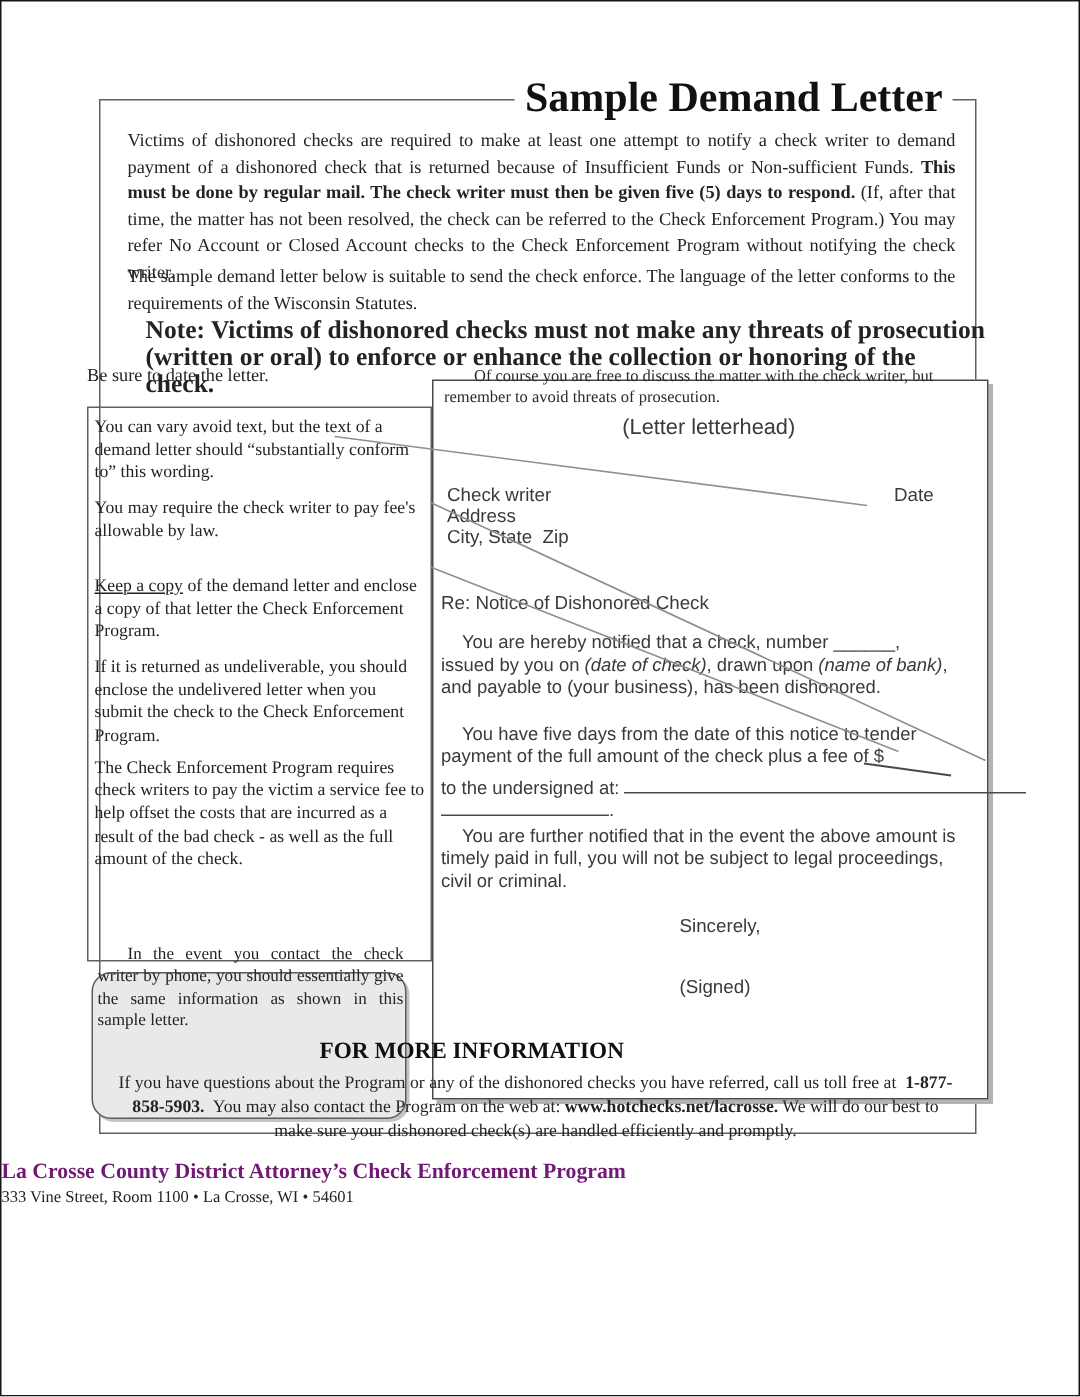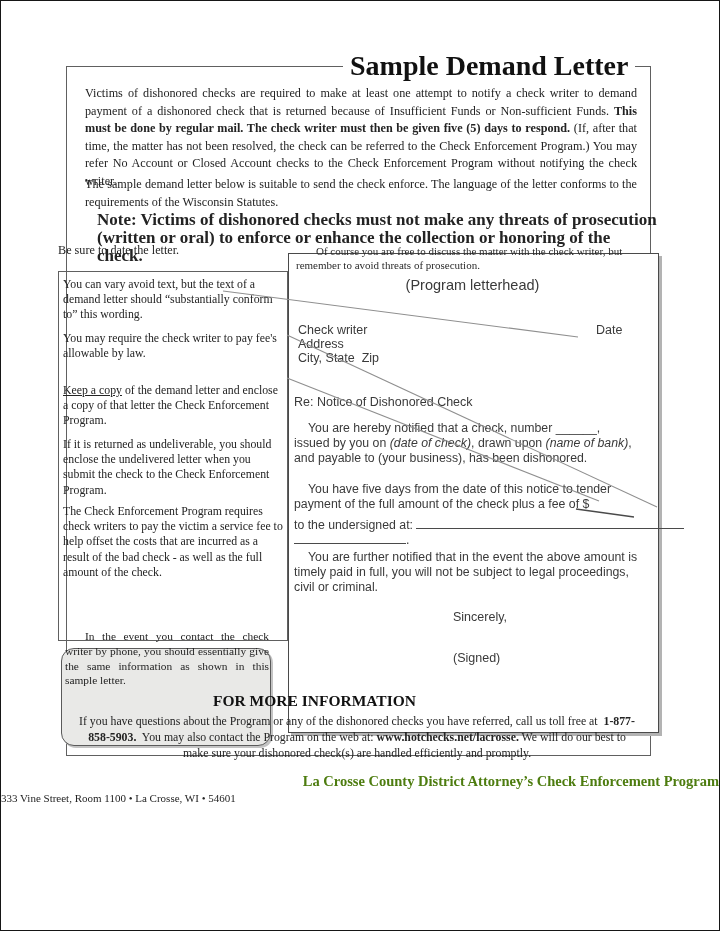--- a/index.html
+++ b/index.html
@@ -39,21 +39,21 @@
   .letter-p{left:293px;width:345px;font-size:12.3px;line-height:15px;text-indent:14px;}
   .lp1{top:420px;} .lp2{top:481px;} .lp3{top:549px;}
   .undersigned{left:293px;top:515px;font-size:12.3px;text-indent:0;}
   .undersigned2{left:293px;top:530px;font-size:12.3px;text-indent:0;}
   .blank{display:inline-block;border-bottom:1.2px solid #4a4a4a;height:12px;vertical-align:baseline;}
   .blank-long{width:268px;} .blank-short{width:112px;}
   .closing{left:452px;top:609px;font-size:12.5px;}
   .signed{left:452px;top:650px;font-size:12.5px;}
   .info-heading{left:65px;top:691px;width:497px;text-align:center;font-weight:bold;font-size:15.5px;color:#111;}
   .info-body{left:78px;top:712px;width:556px;font-size:11.8px;line-height:16.2px;text-align:center;}
-  .footer-org{left:0;top:772px;width:718px;text-align:right;font-weight:bold;font-size:14.5px;color:#4d7c0f;}
+  .footer-org{left:0;top:772px;width:718px;text-align:left;font-weight:bold;font-size:14.5px;color:#701a75;}
   .footer-addr{left:0;top:791px;width:718px;font-size:11px;}
   .lines-overlay{left:0;top:0;width:718px;height:929px;z-index:30;pointer-events:none;}
 </style>
 </head>
 <body>
 
 <div class="page">
 
   <div class="abs outer-box"></div>
   <div class="abs sidebar-box"></div>
@@ -68,21 +68,21 @@
 
   <div class="abs date-note txt">Be sure to date the letter.</div>
   <div class="abs side-note sn1 txt"><span>You can vary avoid text, but the text of a demand letter should “substantially conform to” this wording.</span></div>
   <div class="abs side-note sn2 txt"><span>You may require the check writer to pay fee's allowable by law.</span></div>
   <div class="abs side-note sn3 txt"><span style="text-decoration: underline;">Keep a copy</span><span> of the demand letter and enclose a copy of that letter the Check Enforcement Program.</span></div>
   <div class="abs side-note sn4 txt"><span>If it is returned as undeliverable, you should enclose the undelivered letter when you submit the check to the Check Enforcement Program.</span></div>
   <div class="abs side-note sn5 txt"><span>The Check Enforcement Program requires check writers to pay the victim a service fee to help offset the costs that are incurred as a result of the bad check - as well as the full amount of the check.</span></div>
   <div class="abs phone-note txt">In the event you contact the check writer by phone, you should essentially give the same information as shown in this sample letter.</div>
 
   <div class="abs discuss-note txt">Of course you are free to discuss the matter with the check writer, but remember to avoid threats of prosecution.</div>
-  <div class="abs letterhead sans txt">(Program letterhead)</div>
+  <div class="abs letterhead sans txt">(Letter letterhead)</div>
   <div class="abs recipient sans txt">
     <div>Check writer</div>
     <div>Address</div>
     <div>City, State&nbsp; Zip</div>
   </div>
   <div class="abs date-label sans txt">Date</div>
   <div class="abs re-line sans txt">Re: Notice of Dishonored Check</div>
   <div class="abs letter-p lp1 sans txt"><span>You are hereby notified that a check, number ______, issued by you on </span><span style="font-style: italic;">(date of check)</span><span>, drawn upon </span><span style="font-style: italic;">(name of bank)</span><span>, and payable to </span><span style="">(your business)</span><span>, has been dishonored.</span></div>
   <div class="abs letter-p lp2 sans txt">You have five days from the date of this notice to tender payment of the full amount of the check plus a fee of $</div>
   <div class="abs undersigned sans txt">

